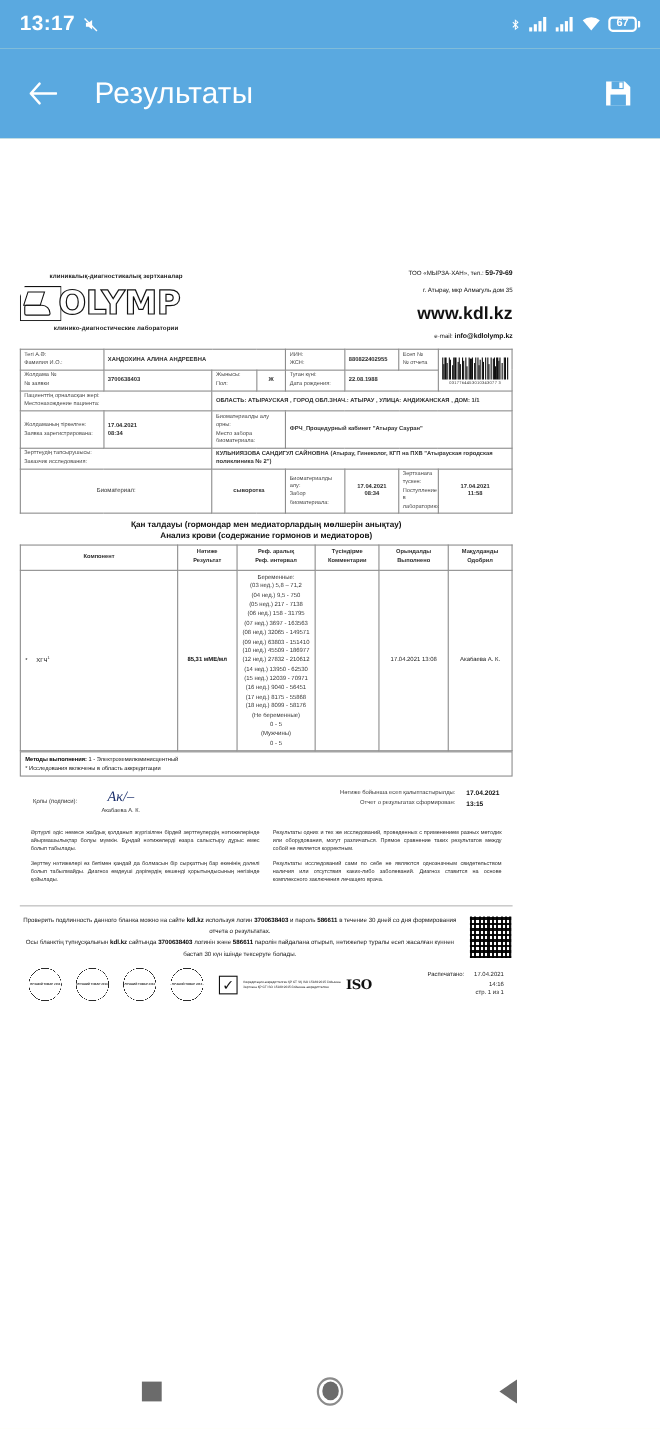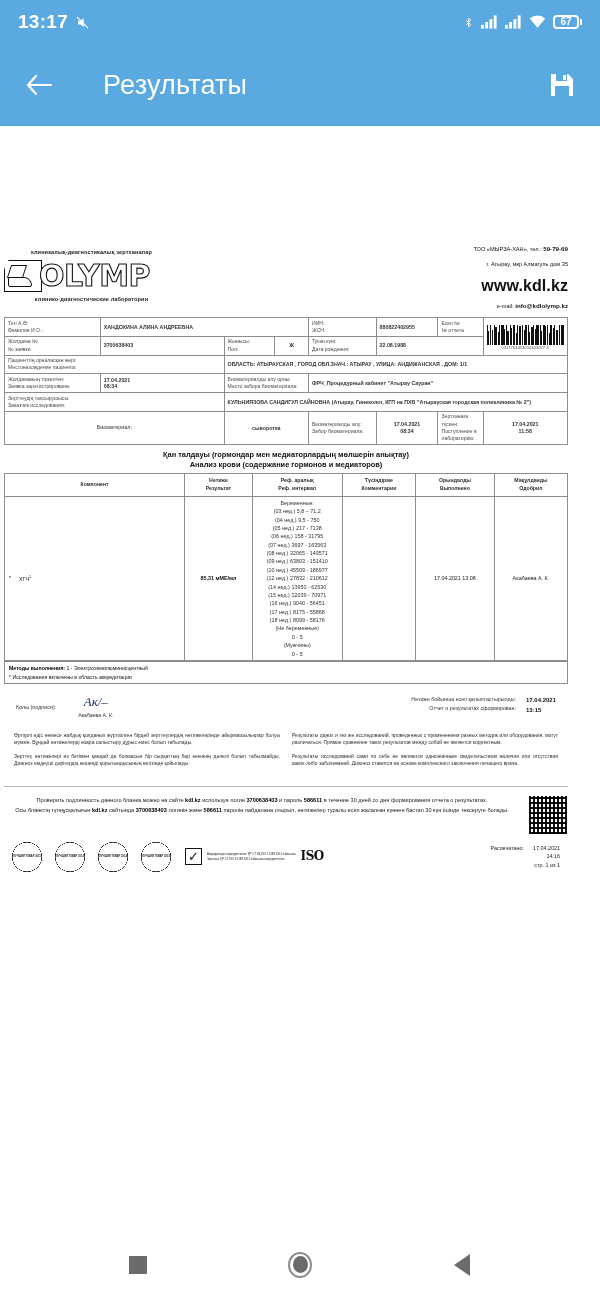--- a/index.html
+++ b/index.html
@@ -25,30 +25,30 @@
     border: 2px solid #fff; border-radius: 4px; padding: 1px 4px 1px 4px;
     font-size: 10px; font-weight: bold; line-height: 1;
     display:flex; align-items:center; justify-content:center; min-width:26px; height:14px;
   }
   .battery-wrap { display:flex; align-items:center; gap:1px; }
   .battery-nub { width:2px; height:6px; background:#fff; border-radius:0 1px 1px 0; }
 
   
   .app-bar {
     height: 82px; background: #5aa9e0;
-    display: flex; align-items: center; padding: 0 18px; color: #fff; gap: 17px;
+    display: flex; align-items: center; padding: 0 18px; color: #fff;
   }
   .back-btn { width: 42px; height: 42px; display:flex; align-items:center; justify-content:center; cursor:pointer; }
   .app-title { font-size: 27px; margin-left: 26px; letter-spacing: .2px; flex: 1; }
   .save-btn { width: 40px; height: 40px; display:flex; align-items:center; justify-content:center; cursor:pointer; }
 
   
   .doc-scroll { position:absolute; top:126px; left:0; right:0; bottom:69px; background:#fff; overflow:hidden; }
   .doc-page {
-    position:absolute; top:115px; left:4px; width: 564px;
+    position:absolute; top:115px; left:18px; width: 448px;
     color:#111; font-size: 5.4px; line-height: 1.25;
   }
 
   
   .letterhead { display:flex; align-items:flex-start; justify-content:space-between; height: 76px; }
   .lh-left { width: 185px; padding-top: 8px; }
   .lh-cap {
     font-size: 5.6px; font-weight:bold; letter-spacing:.1px; color:#222;
     white-space:nowrap; text-align:center; width:175px;
   }

